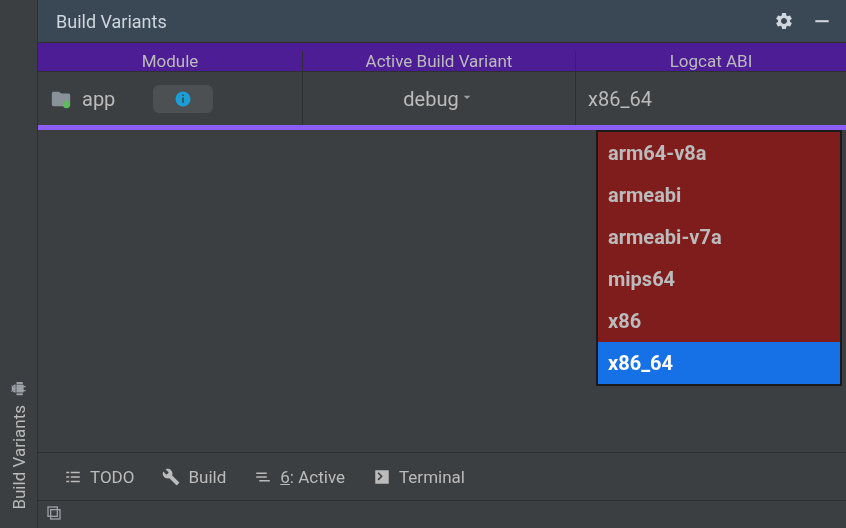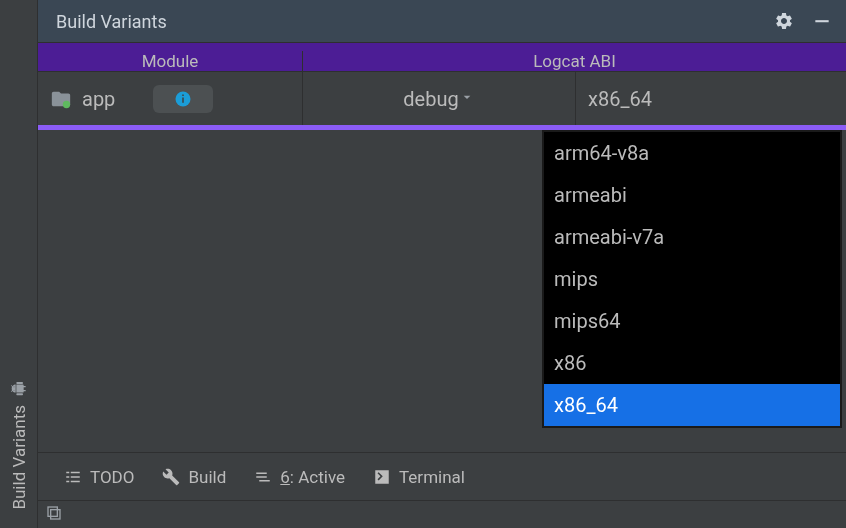--- a/index.html
+++ b/index.html
@@ -75,24 +75,25 @@
       background: #4c5052;
       margin-left: 28px;
       display:flex; align-items:center; justify-content:center;
       cursor:pointer;
     }
     .variant-text, .abi-text { font-size: 20px; color:#bbbbbb; }
     .chevron { color:#9aa0a6; }
     .body-area { flex:1; position:relative; background:#3c3f41; }
     .dropdown {
       position:absolute; top: 0px; right: 4px;
-      width: 300px;
+      width: 246px;
       border: 2px solid #1a1a1a;
-      background: #000000;
+      background: #7f1d1d;
       z-index: 10;
+      font-weight: bold;
     }
     .dropdown-item {
       padding: 4px 10px; font-size: 20px; color:#bbbbbb; cursor:pointer;
       line-height: 1.7;
     }
     .dropdown-item.selected { background:#1670e6; color:#fff; }
     .footer {
       height: 48px; border-top:1px solid #2e2f30;
       display:flex; align-items:center; padding: 0 16px 0 26px;
       gap: 28px;
@@ -130,20 +131,21 @@
       <div class="icon-btn">
         <svg width="20" height="20" viewBox="0 0 24 24">
             <rect x="4" y="11" width="16" height="2.5" fill="#cfd6dd"></rect>
           </svg>
       </div>
     </div>
   </div>
 
   <div class="columns-header">
     <div class="col-h col-module">Module</div>
+    <div class="col-h col-variant">Active Build Variant</div>
     <div class="col-h col-abi">Logcat ABI</div>
   </div>
 
   <div class="row">
     <div class="cell cell-module">
       <span class="folder-icon">
         <svg width="22" height="22" viewBox="0 0 24 24" fill="#8a9299">
             <path d="M10 4H4c-1.1 0-2 .9-2 2v12c0 1.1.9 2 2 2h16c1.1 0 2-.9 2-2V8c0-1.1-.9-2-2-2h-8l-2-2z"></path>
             <circle cx="18" cy="18" r="4" fill="#5fb95f"></circle>
           </svg>
@@ -168,21 +170,20 @@
     <div class="cell cell-abi">
       <span class="abi-text">x86_64</span>
     </div>
   </div>
 
   <div class="body-area">
     <div class="dropdown" id="abi-dropdown">
         <div class="dropdown-item">arm64-v8a</div>
         <div class="dropdown-item">armeabi</div>
         <div class="dropdown-item">armeabi-v7a</div>
-        <div class="dropdown-item">mips</div>
         <div class="dropdown-item">mips64</div>
         <div class="dropdown-item">x86</div>
         <div class="dropdown-item selected">x86_64</div>
       </div>
   </div>
 
   <div class="footer">
     <div class="footer-item">
       <svg width="18" height="18" viewBox="0 0 24 24" fill="#bbbbbb">
           <path d="M3 5h4v2H3zm6 0h12v2H9zM3 11h4v2H3zm6 0h12v2H9zM3 17h4v2H3zm6 0h12v2H9z"></path>

